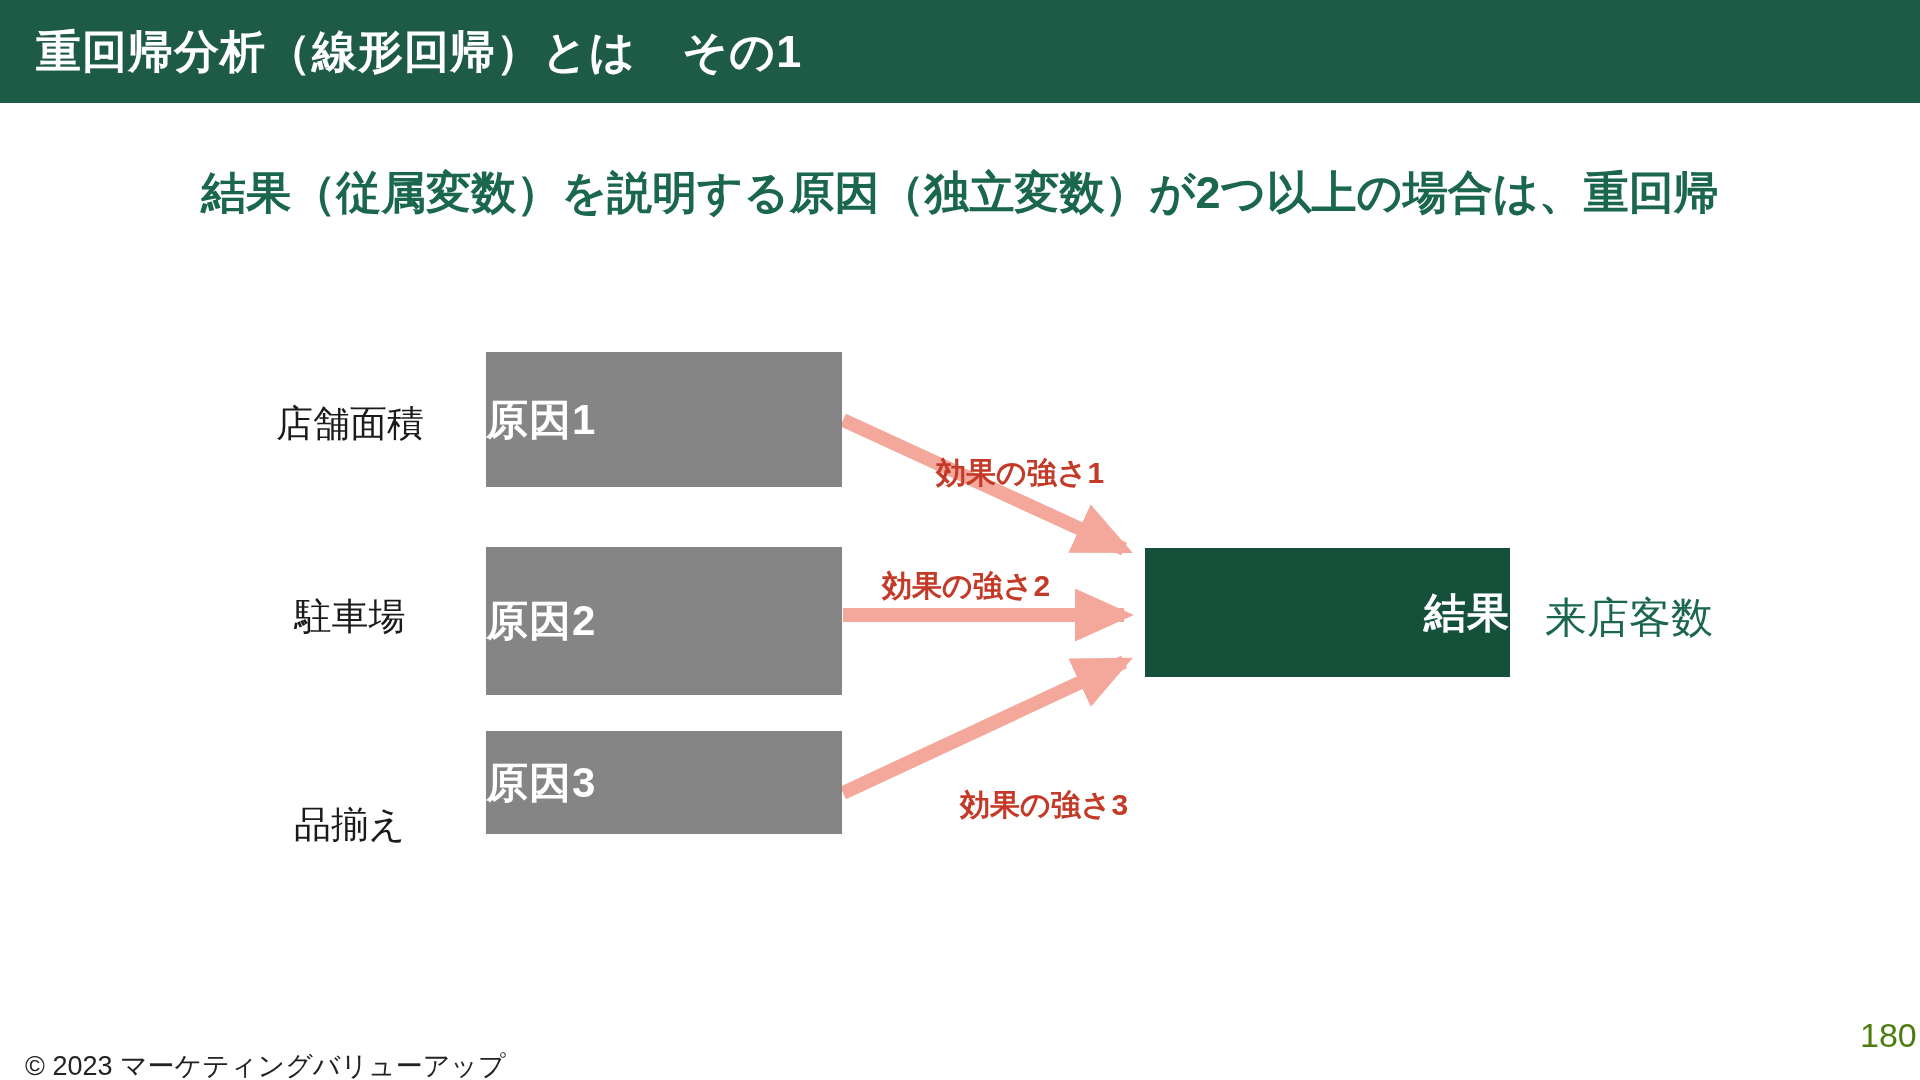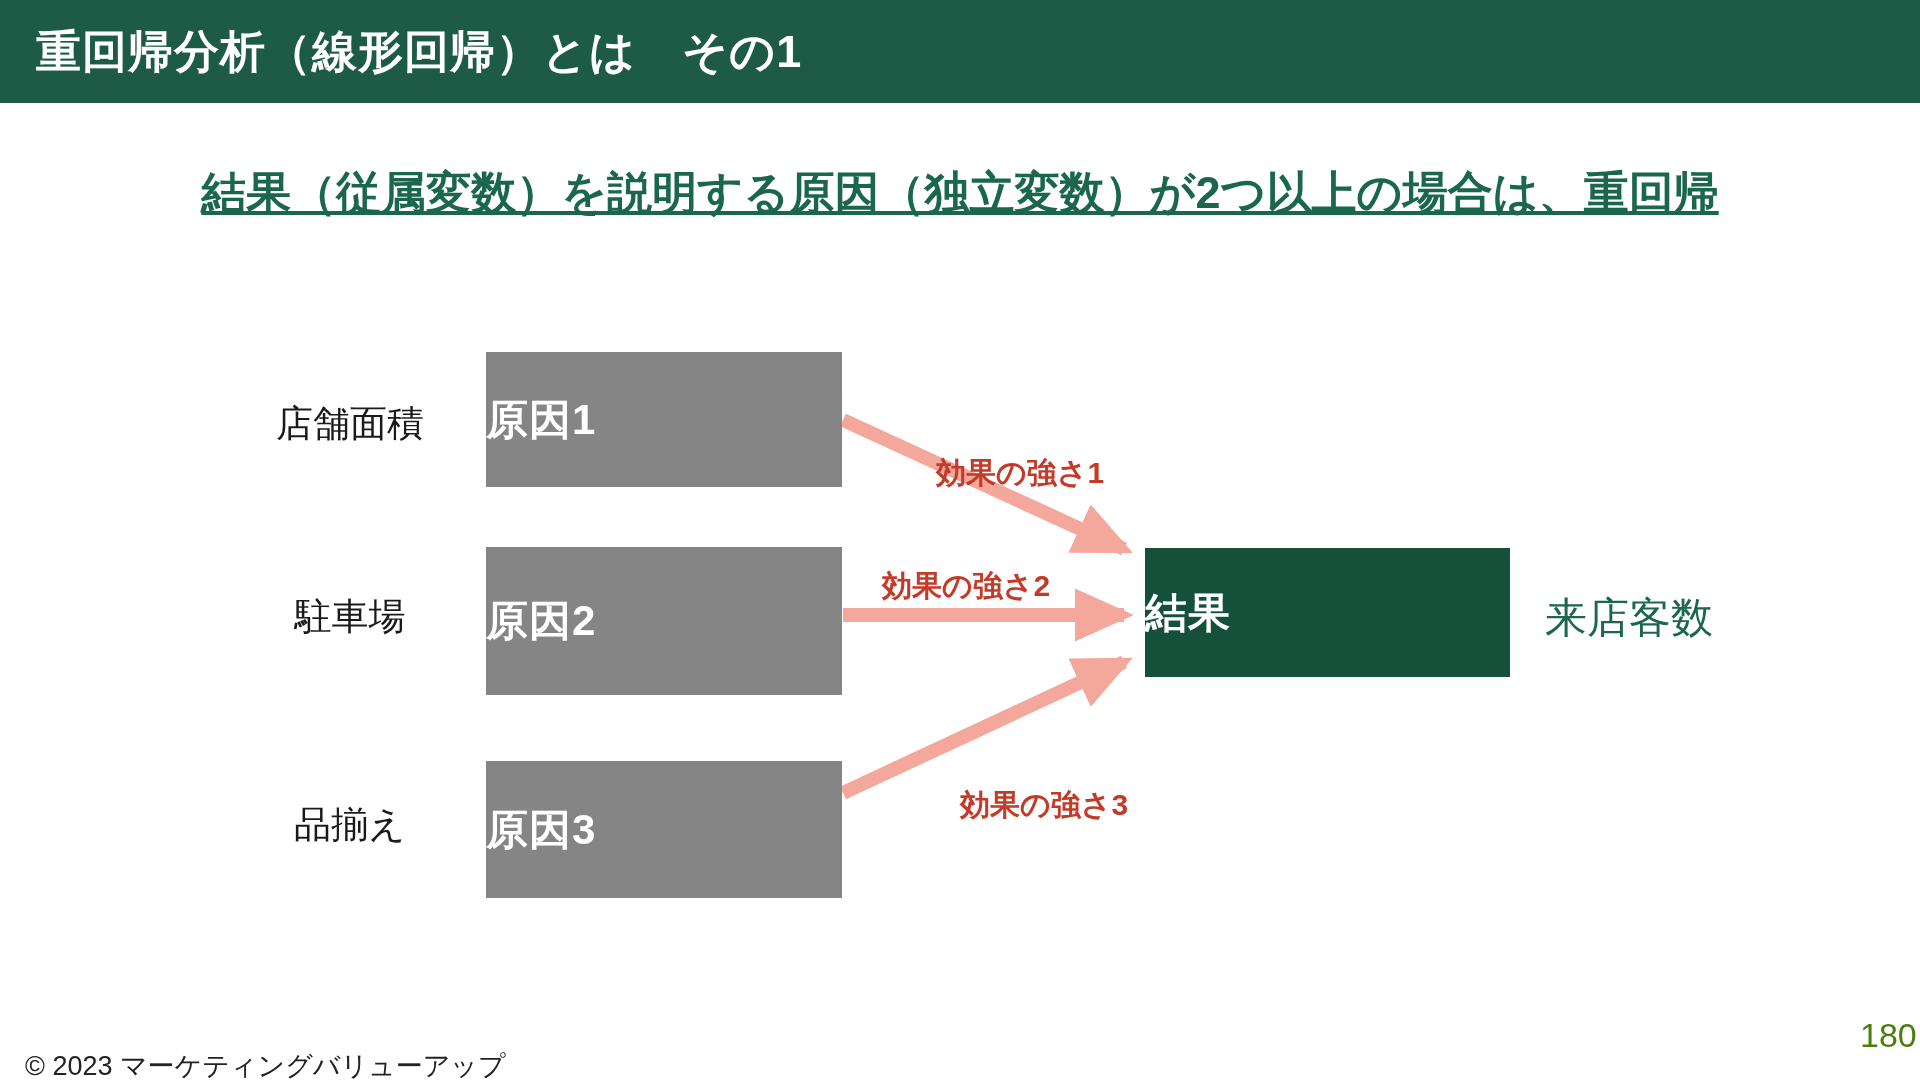--- a/index.html
+++ b/index.html
@@ -30,49 +30,49 @@
   .header-title{
     color:#ffffff;font-size:45px;font-weight:700;
     padding-left:36px;letter-spacing:1px;white-space:pre;
   }
 
   
   .main-heading{
     position:absolute;left:0;top:163px;width:1920px;
     text-align:center;
     color:var(--heading-green);
-    font-size:45px;font-weight:700;letter-spacing:0px;white-space:pre;text-decoration:underline;
+    font-size:45px;font-weight:700;letter-spacing:0px;white-space:pre;
   }
 
   
   .cause-ext-label{
     position:absolute;left:255px;width:190px;
     color:var(--text-black);font-size:37px;font-weight:400;
     text-align:center;white-space:nowrap;
   }
   .ext1{top:399px;}
   .ext2{top:592px;}
   .ext3{top:800px;}
 
   .cause-box{
     position:absolute;left:486px;width:356px;height:135px;
     background:var(--box-gray);
     display:flex;align-items:center;justify-content:flex-start;
   }
   .cbox1{top:352px;}
   .cbox2{top:547px;height:148px;}
-  .cbox3{top:761px;height:137px;}
+  .cbox3{top:731px;height:103px;}
   .cause-box .box-label{
     color:#ffffff;font-size:42px;font-weight:700;letter-spacing:1px;
   }
 
   .result-box{
     position:absolute;left:1145px;top:548px;width:365px;height:129px;
     background:var(--result-green);
-    display:flex;align-items:center;justify-content:flex-start;
+    display:flex;align-items:center;justify-content:flex-end;
   }
   .result-box .box-label{
     color:#ffffff;font-size:42px;font-weight:700;letter-spacing:1px;
   }
   .result-ext-label{
     position:absolute;left:1545px;top:590px;
     color:var(--heading-green);font-size:42px;font-weight:400;white-space:nowrap;
   }
 
   .arrow-svg{position:absolute;left:0;top:0;width:1920px;height:1080px;pointer-events:none;}

